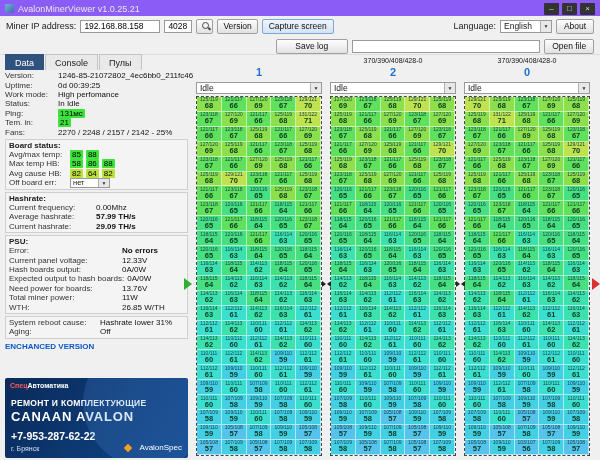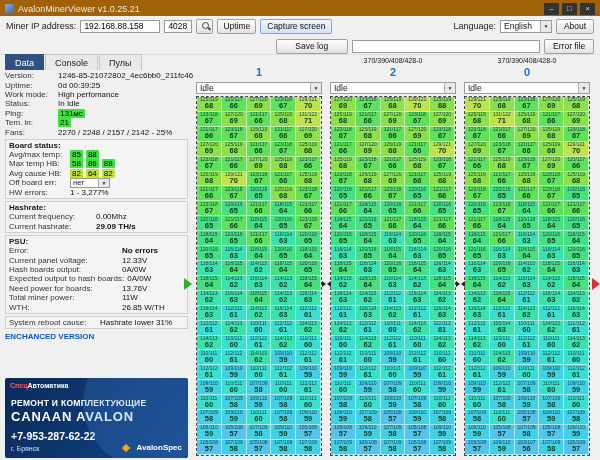--- a/index.html
+++ b/index.html
@@ -1,20 +1,20 @@
 <!DOCTYPE html>
 <html><head>
 <meta charset="utf-8">
 <style>
   html,body{margin:0;padding:0}
   body{width:600px;height:460px;position:relative;overflow:hidden;background:#f0f0f0;
        font-family:"Liberation Sans",sans-serif;-webkit-font-smoothing:antialiased;color:#1a1a1a}
 
   
-  .titlebar{position:absolute;top:0;left:0;right:0;height:17px;background:#a16207;color:#e8e8e8;
+  .titlebar{position:absolute;top:0;left:0;right:0;height:17px;background:#8b5cf6;color:#e8e8e8;
             display:flex;align-items:center;gap:4px;padding:0 5px;font-size:9px}
   .appicon{width:9px;height:9px;background:linear-gradient(135deg,#7ab0e0,#3a6ea5);border-radius:1px}
   .winbtns{margin-left:auto;display:flex;gap:3px}
   .winbtn{width:15px;height:12px;display:flex;align-items:center;justify-content:center;
           font-size:8px;color:#ddd;background:#333;border-radius:1px;cursor:default}
 
   
   .toolbar{position:absolute;top:16px;left:0;right:0;height:38px;background:#f0f0f0;border-bottom:1px solid #dedede}
   .trow{display:flex;align-items:center;gap:4px;padding:2px 6px;height:16px}
   .trow.second{padding-left:276px}
@@ -63,21 +63,21 @@
   .banner{position:absolute;left:0;right:0;bottom:2px;height:80px;border-radius:2px;overflow:hidden;
           background:linear-gradient(125deg,#0a2a5a 0%,#0d3a74 55%,#0f4486 100%);color:#fff}
   .banner::after{content:'';position:absolute;right:-25px;top:-40px;width:130px;height:130px;
                  border-radius:50%;background:rgba(80,140,225,.22)}
   .b-logo{position:absolute;left:5px;top:4px;font-size:7px;font-weight:bold}
   .b-logo .r{color:#ff5c5c}.b-logo .w{color:#fff}
   .b-line1{position:absolute;left:6px;top:20px;font-size:8.5px;font-weight:bold;letter-spacing:.3px}
   .b-line2{position:absolute;left:6px;top:31px;font-size:13px;font-weight:bold;letter-spacing:.8px}
   .b-phone{position:absolute;left:6px;top:52px;font-size:10.5px;font-weight:bold}
   .b-city{position:absolute;left:6px;top:67px;font-size:7px;color:#cfe0f5}
-  .b-brand{position:absolute;right:6px;bottom:6px;font-size:8px;font-weight:bold;display:flex;align-items:center;gap:8px;z-index:1}
+  .b-brand{position:absolute;right:6px;bottom:6px;font-size:8px;font-weight:normal;display:flex;align-items:center;gap:8px;z-index:1}
   .b-diamond{width:6px;height:6px;background:#f6a21c;transform:rotate(45deg);display:inline-block}
 
   
   .freq{position:absolute;top:57px;width:126px;text-align:center;font-size:7px;color:#111}
   .bnum{position:absolute;top:66px;width:126px;text-align:center;font-size:11px;font-weight:bold;color:#1d6fd1}
   .mode{position:absolute;top:82px;width:126px;height:12px}
   .grid{position:absolute;top:96px;width:126px;height:360px;border:1px dashed #444;background:#fff;
         display:flex;flex-wrap:wrap;align-content:flex-start;box-sizing:border-box}
   .bx0{left:196px}.bx1{left:330px}.bx2{left:464px}
   .cell{width:20%;height:calc(100% / 24);box-sizing:border-box;display:flex;flex-direction:column;
@@ -108,34 +108,34 @@
 </div>
 
 <div class="toolbar">
   <div class="trow">
     <span class="tlabel">Miner IP address:</span>
     <input class="tb-input" style="width: 80px;" value="192.168.88.158">
     <input class="tb-input" style="width: 28px;" value="4028">
     <span class="btn iconbtn">
         <span class="mag"></span>
       </span>
-    <span class="btn">Uptime</span>
+    <span class="btn">Version</span>
     <span class="btn primary" style="width:72px">Capture screen</span>
     <span style="flex:1"></span>
     <span class="tlabel">Language:</span>
     <span class="select" style="width:52px">
       <span>English</span>
       <span class="dd">▼</span>
     </span>
     <span class="btn" style="width:38px">About</span>
   </div>
   <div class="trow second">
     <span class="btn" style="width:72px">Save log</span>
     <input class="tb-input" style="width: 190px;" value="">
-    <span class="btn" style="width:50px">Error file</span>
+    <span class="btn" style="width:50px">Open file</span>
   </div>
 </div>
 
 <div class="tabs">
   <div class="tab active">Data</div>
   <div class="tab">Console</div>
   <div class="tab">Пулы</div>
 </div>
 
 <div class="left">
@@ -191,32 +191,32 @@
           <span class="badge yellow">82</span>
         </div>
       </div>
     <div class="irow">
       <span class="lbl tw">Off board err:</span>
       <span class="mini-select">
         <span>нет</span>
         <span class="dd">▼</span>
       </span>
     </div>
-    <div class="irow">
-      <span class="lbl tw">HW errors:</span>
-      <span class="val">1 - 3,277%</span>
-    </div>
   </div>
 
   <div class="box">
     <div class="sect">Hashrate:</div>
     <div id="hashrows">
         <div class="irow">
           <span class="lbl">Current frequency:</span>
           <span class="val">0.00Mhz</span>
+        </div>
+        <div class="irow">
+          <span class="lbl">Average hashrate:</span>
+          <span class="val b">57.99 TH/s</span>
         </div>
         <div class="irow">
           <span class="lbl">Current hashrate:</span>
           <span class="val b">29.09 TH/s</span>
         </div>
       </div>
   </div>
 
   <div class="box">
     <div class="sect">PSU:</div>
@@ -251,20 +251,24 @@
         </div>
       </div>
   </div>
 
   <div class="box">
     <div id="footrows">
         <div class="irow">
           <span class="lbl">System reboot cause:</span>
           <span class="val">Hashrate lower 31%</span>
         </div>
+        <div class="irow">
+          <span class="lbl">Aging:</span>
+          <span class="val">Off</span>
+        </div>
       </div>
   </div>
 
   <a class="enh" href="#">ENCHANCED VERSION</a>
 
   <div class="banner">
     <div class="b-logo">
       <span class="r">Спец</span><span class="w">Автоматика</span>
     </div>
     <div class="b-line1">РЕМОНТ И КОМПЛЕКТУЮЩИЕ</div>

